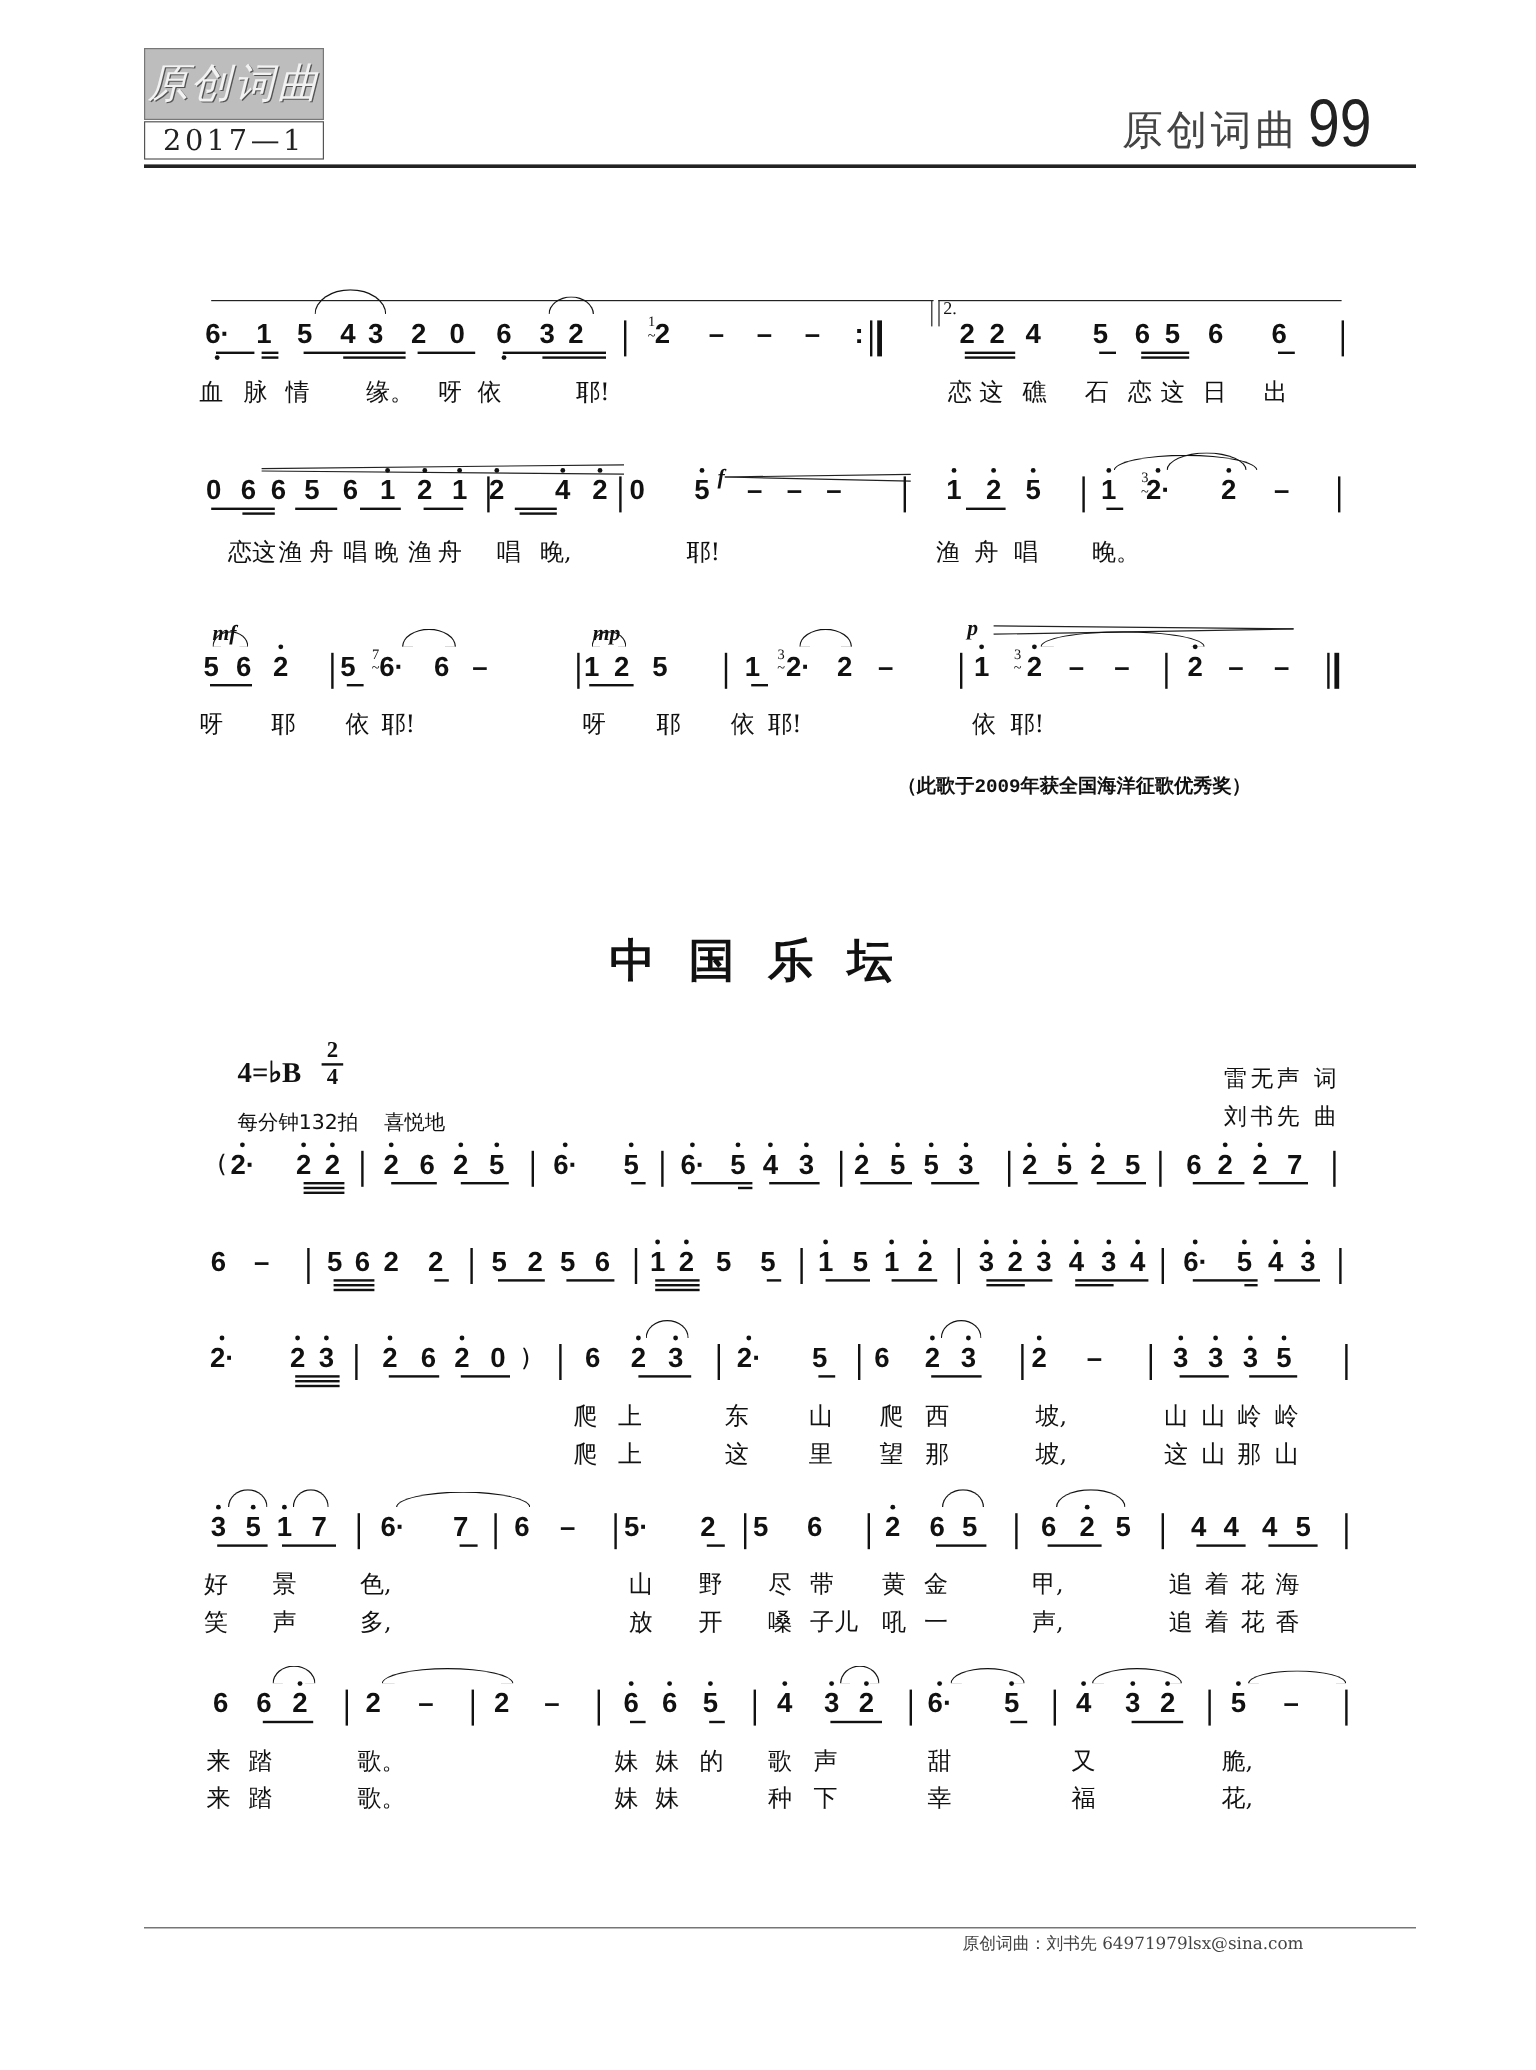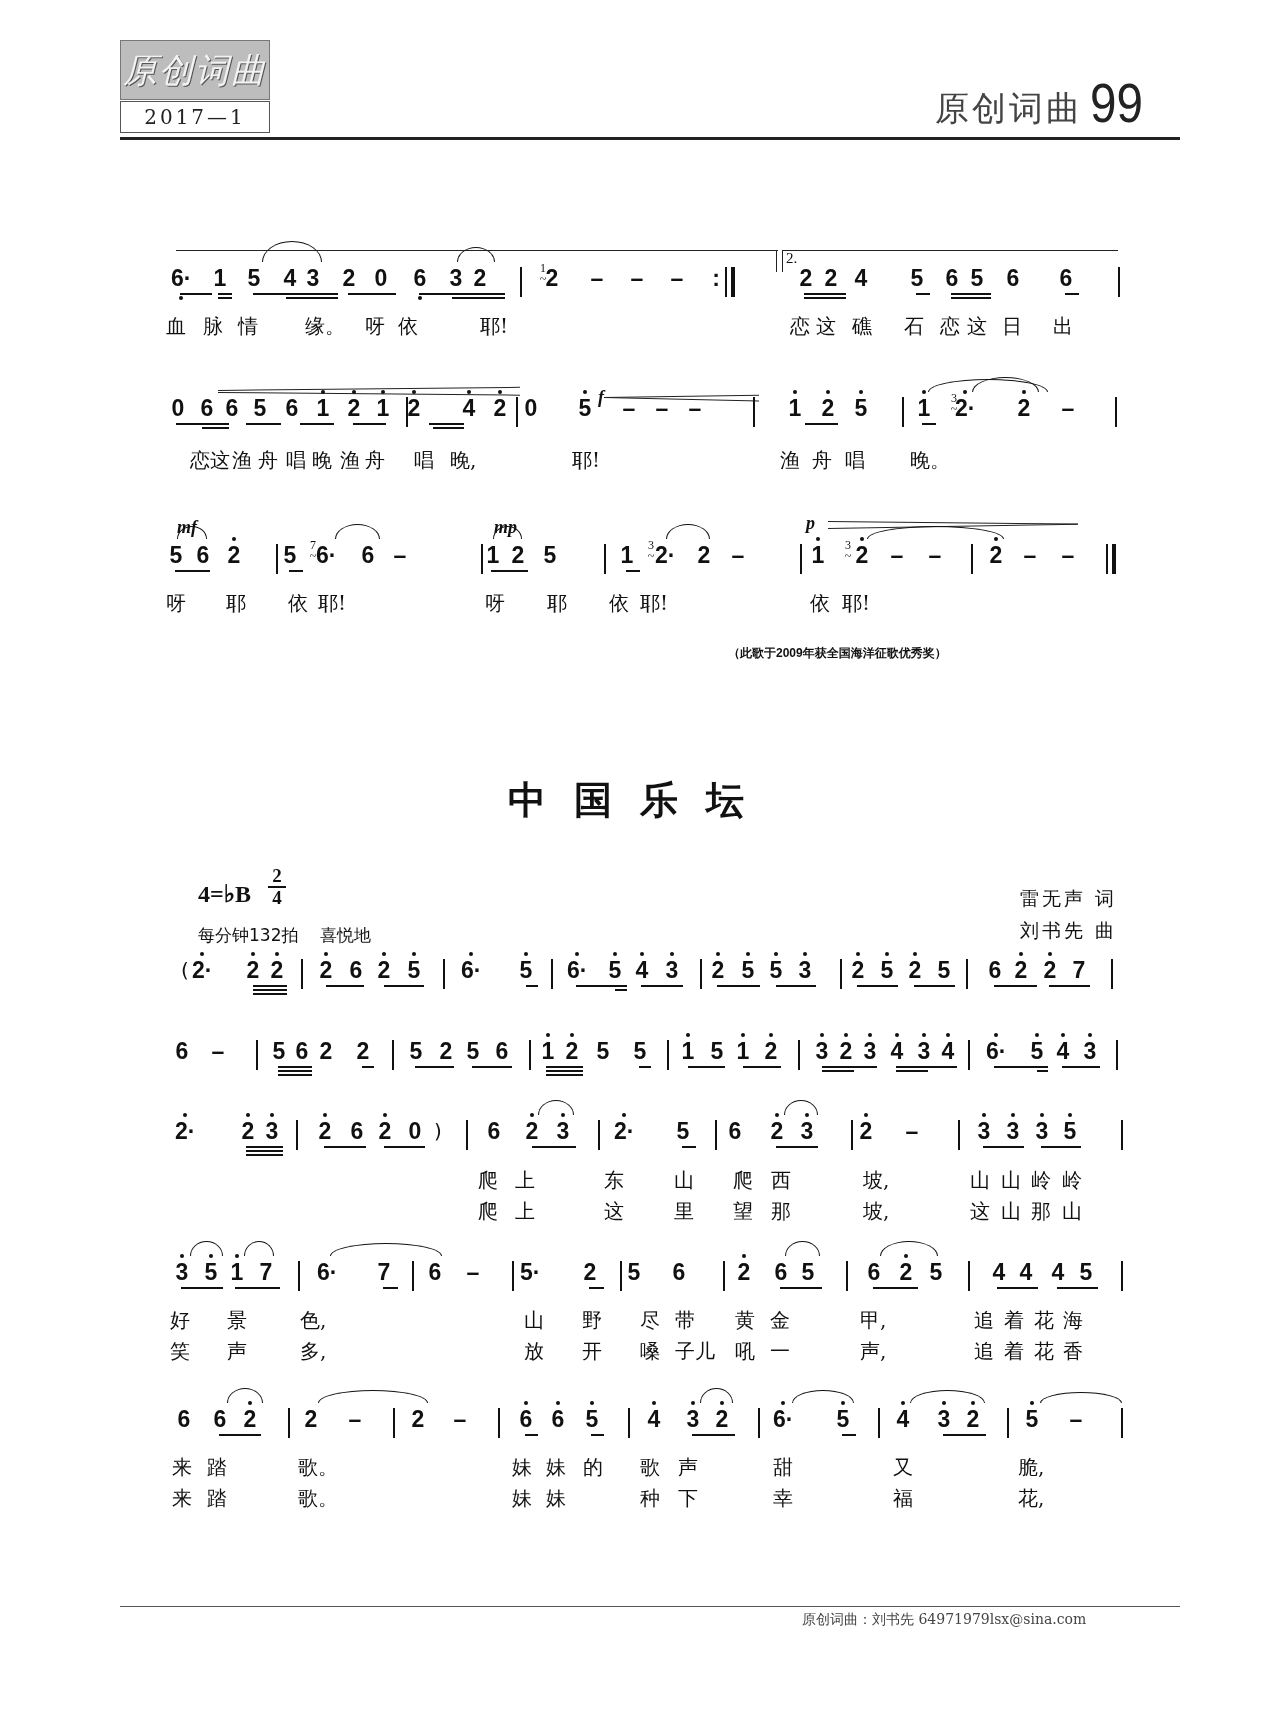--- a/index.html
+++ b/index.html
@@ -1,40 +1,40 @@
 <!DOCTYPE html>
 <html><head>
 <meta charset="utf-8">
 <style>
   html,body{margin:0;padding:0;background:#fff;}
   body{width:1280px;height:1725px;position:relative;overflow:hidden;font-family:"DejaVu Sans",sans-serif;color:#111;}
   .abs{position:absolute;}
   .logo-box{left:120px;top:40px;width:148px;height:58px;background:#bdbdbd;border:1px solid #777;}
   .logo-text{left:0;top:0;width:148px;height:58px;line-height:58px;text-align:center;font-family:"DejaVu Serif",serif;font-size:34px;color:#f2f2f2;text-shadow:1px 1px 0 #555;letter-spacing:2px;font-style:italic;}
   .issue-box{left:120px;top:101px;width:148px;height:30px;border:1px solid #555;background:#fff;}
-  .issue-text{left:0;top:0;width:148px;line-height:30px;text-align:center;font-family:"DejaVu Serif",serif;font-size:20px;letter-spacing:3px;color:#222;}
+  .issue-text{left:0;top:0;width:148px;line-height:30px;text-align:center;font-family:"DejaVu Serif",serif;font-size:24px;letter-spacing:3px;color:#222;}
   .section-title{left:935px;top:86px;font-family:"DejaVu Serif",serif;font-size:34px;color:#444;letter-spacing:3px;}
   .page-num{left:1090px;top:70px;font-family:"Liberation Sans",sans-serif;font-size:56px;color:#222;transform:scaleX(0.85);transform-origin:left;}
   .header-rule{left:120px;top:137px;width:1060px;height:3px;background:#222;}
   .footer-rule{left:120px;top:1606px;width:1060px;height:1px;background:#555;}
   .footer-text{left:802px;top:1611px;font-family:"DejaVu Serif",serif;font-size:14px;color:#444;}
   .note{position:absolute;font-family:"Liberation Sans",sans-serif;font-weight:bold;font-size:23px;line-height:26px;width:20px;text-align:center;}
   .dot-hi{position:absolute;width:4px;height:4px;border-radius:50%;background:#111;left:8px;top:-5px;}
   .dot-lo{position:absolute;width:4px;height:4px;border-radius:50%;background:#111;left:8px;bottom:-9px;}
   .ul{position:absolute;height:1.5px;background:#111;}
   .bar{position:absolute;width:2px;height:30px;background:#111;}
   .lyr{position:absolute;font-family:"DejaVu Serif",serif;font-size:20px;line-height:24px;}
   .slur{position:absolute;border:1.6px solid #111;border-bottom:none;border-radius:50% 50% 0 0/100% 100% 0 0;}
   .dyn{position:absolute;font-family:"Liberation Serif",serif;font-weight:bold;font-style:italic;font-size:18px;}
   .grace{position:absolute;font-family:"Liberation Serif",serif;font-size:12px;line-height:11px;text-align:center;width:12px;}
   .hair{position:absolute;height:0;border-top:1px solid #222;}
   .title{left:0;width:1280px;top:775px;text-align:center;font-family:"DejaVu Serif",serif;font-weight:bold;font-size:38px;letter-spacing:28px;}
   .meta{font-family:"DejaVu Sans",sans-serif;font-size:17px;}
   .credit{font-family:"DejaVu Serif",serif;font-size:19px;letter-spacing:3px;}
-  .award{left:728px;top:645px;font-family:Liberation Sans, sans-serif;font-weight:bold;font-size:12px;}
+  .award{left:748px;top:645px;font-family:Liberation Mono, monospace;font-weight:bold;font-size:16px;}
 </style>
 </head>
 <body>
 
 <div class="abs logo-box">
   <div class="abs logo-text">原创词曲</div>
 </div>
 <div class="abs issue-box">
   <div class="abs issue-text">2017—1</div>
 </div>

